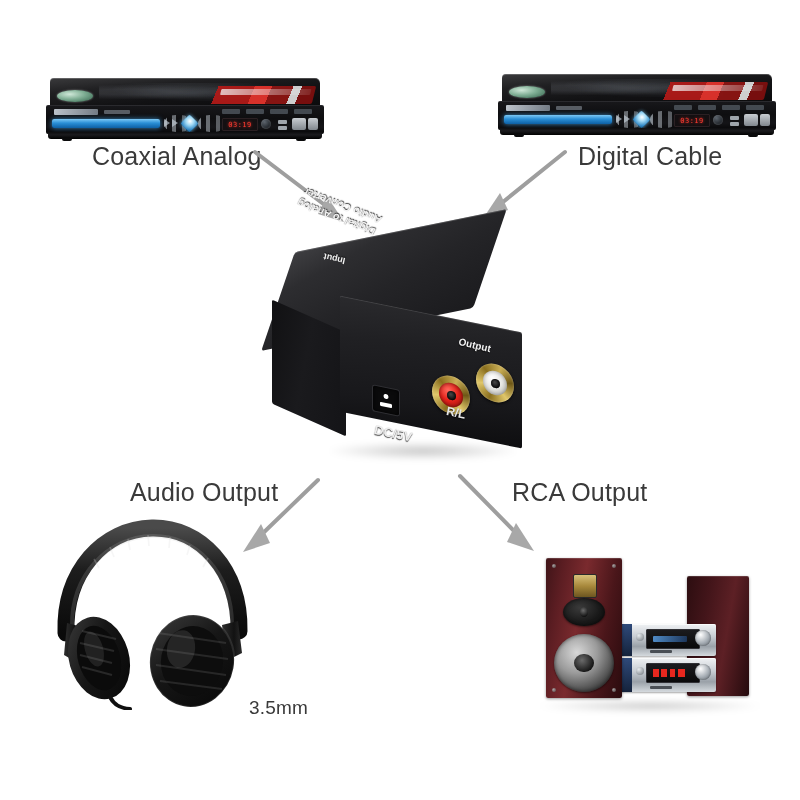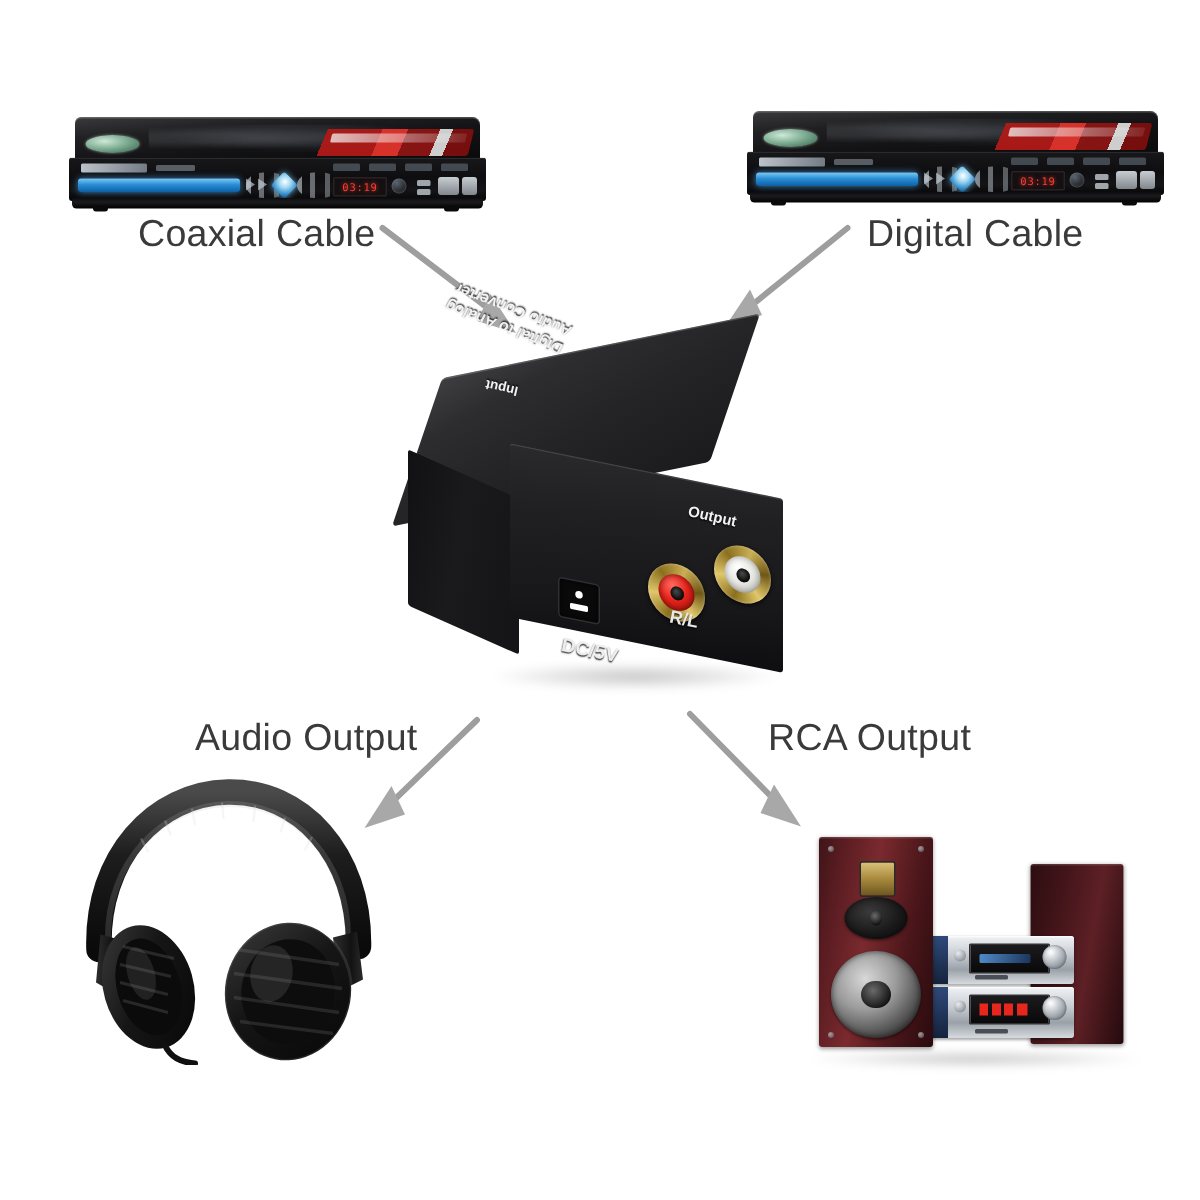--- a/index.html
+++ b/index.html
@@ -590,25 +590,26 @@
       <div class="dvd-btnrow" style="left:232px"></div>
       <div class="dvd-btnrow" style="left:232px; top:20px"></div>
       <div class="dvd-btnblock" style="left:246px; top:12px"></div>
       <div class="dvd-btnblock" style="left:262px; top:12px; width:10px"></div>
     </div>
     <div class="dvd-base"></div>
     <div class="dvd-foot" style="left:16px"></div>
     <div class="dvd-foot" style="left:250px"></div>
   </div>
 
-  <div class="label label-big" id="label-coaxial">Coaxial Cable</div>
+  <div class="label label-big" id="label-coaxial">Coaxial Analog</div>
   <div class="label label-big" id="label-toslink">Digital Cable</div>
   <div class="label label-big" id="label-rca-output">RCA Output</div>
   <div class="label label-big" id="label-audio-output">Audio Output</div>
   <div class="label label-small" id="label-jack">
+    <div>3.5mm</div>
   </div>
 
   <svg class="arrow-svg" style="left:0; top:0;" width="800" height="800" viewBox="0 0 800 800">
 
     <g>
       <line x1="255" y1="152" x2="330" y2="209" stroke="#9e9e9e" stroke-width="4" stroke-linecap="round"></line>
       <polygon points="344,222 318,214 327,196" fill="#a8a8a8"></polygon>
     </g>
 
     <g>

